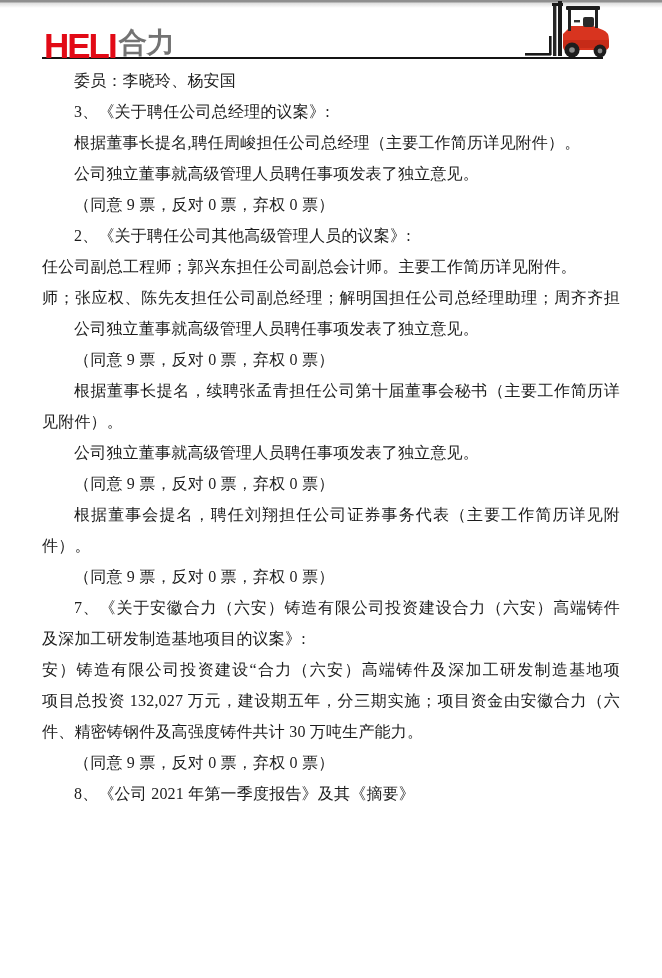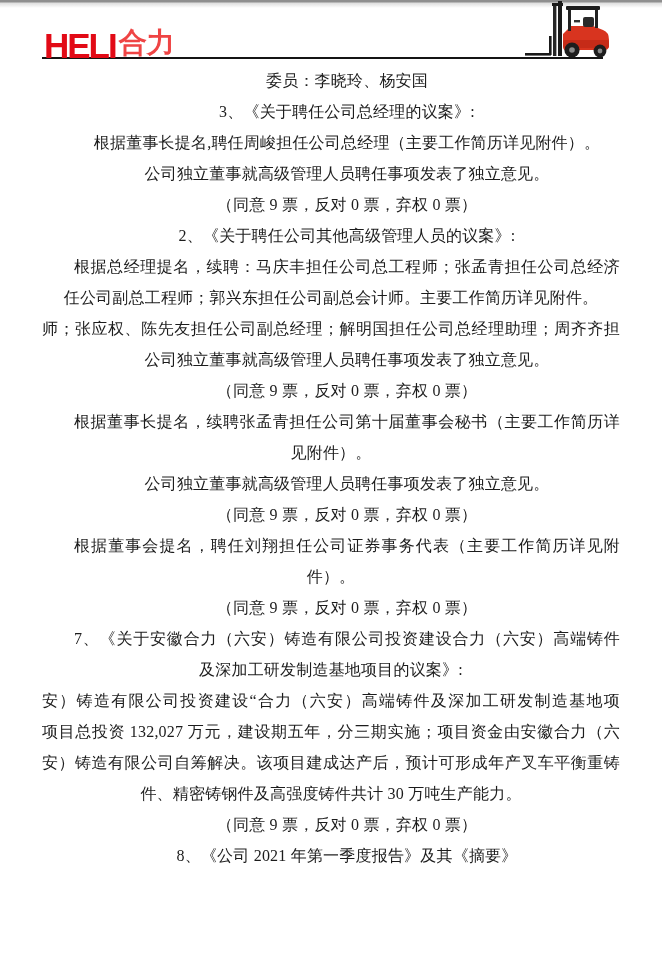--- a/index.html
+++ b/index.html
@@ -30,39 +30,38 @@
     font-family:"Liberation Sans", sans-serif;
     font-weight:bold; font-style:normal;
     font-size:35px; line-height:0.78;
     color:#e20a16;
     letter-spacing:-2px;
   }
   .logo-cn {
     font-family:"Liberation Sans", sans-serif;
     font-weight:bold;
     font-size:28px; line-height:0.82;
-    color:#ef4444;
+    color:#737373;
     margin-left:3px;
   }
   .forklift {
     position:absolute;
     right:-8px; bottom:-1px;
   }
   .doc {
     padding:6px 42px 0 42px;
     font-size:16px;
     color:#1c1c1c;
   }
   .ln {
     margin:0;
     height:31px;
     line-height:31px;
     white-space:nowrap;
     letter-spacing:0.2px;
-    text-align:center;
   }
   .ind { text-indent:2em; }
   .fill {
     white-space:normal;
     text-align:justify;
     text-align-last:justify;
     overflow:hidden;
   }
 </style>
 </head>
@@ -101,33 +100,31 @@
   </svg>
 </div>
 
 <main class="doc">
   <p class="ln ind">委员：李晓玲、杨安国</p>
   <p class="ln ind">3、《关于聘任公司总经理的议案》:</p>
   <p class="ln ind">根据董事长提名,聘任周峻担任公司总经理（主要工作简历详见附件）。</p>
   <p class="ln ind">公司独立董事就高级管理人员聘任事项发表了独立意见。</p>
   <p class="ln ind">（同意 9 票，反对 0 票，弃权 0 票）</p>
   <p class="ln ind">2、《关于聘任公司其他高级管理人员的议案》:</p>
-  <p class="ln ind fill">根据总经理提名，续聘：马庆丰担任公司总工程师；张孟青担任公司总经济</p>
   <p class="ln">任公司副总工程师；郭兴东担任公司副总会计师。主要工作简历详见附件。</p>
   <p class="ln fill">师；张应权、陈先友担任公司副总经理；解明国担任公司总经理助理；周齐齐担</p>
   <p class="ln ind">公司独立董事就高级管理人员聘任事项发表了独立意见。</p>
   <p class="ln ind">（同意 9 票，反对 0 票，弃权 0 票）</p>
   <p class="ln ind fill">根据董事长提名，续聘张孟青担任公司第十届董事会秘书（主要工作简历详</p>
   <p class="ln">见附件）。</p>
   <p class="ln ind">公司独立董事就高级管理人员聘任事项发表了独立意见。</p>
   <p class="ln ind">（同意 9 票，反对 0 票，弃权 0 票）</p>
   <p class="ln ind fill">根据董事会提名，聘任刘翔担任公司证券事务代表（主要工作简历详见附</p>
   <p class="ln">件）。</p>
   <p class="ln ind">（同意 9 票，反对 0 票，弃权 0 票）</p>
   <p class="ln ind fill">7、《关于安徽合力（六安）铸造有限公司投资建设合力（六安）高端铸件</p>
   <p class="ln">及深加工研发制造基地项目的议案》:</p>
   <p class="ln fill">安）铸造有限公司投资建设“合力（六安）高端铸件及深加工研发制造基地项目”。</p>
   <p class="ln fill">项目总投资 132,027 万元，建设期五年，分三期实施；项目资金由安徽合力（六</p>
-  <p class="ln fill">安）铸造有限公司自筹解决。该项目建成达产后，预计可形成年产叉车平衡重铸</p>
   <p class="ln">件、精密铸钢件及高强度铸件共计 30 万吨生产能力。</p>
   <p class="ln ind">（同意 9 票，反对 0 票，弃权 0 票）</p>
   <p class="ln ind">8、《公司 2021 年第一季度报告》及其《摘要》</p>
 </main>
 
 </body></html>

